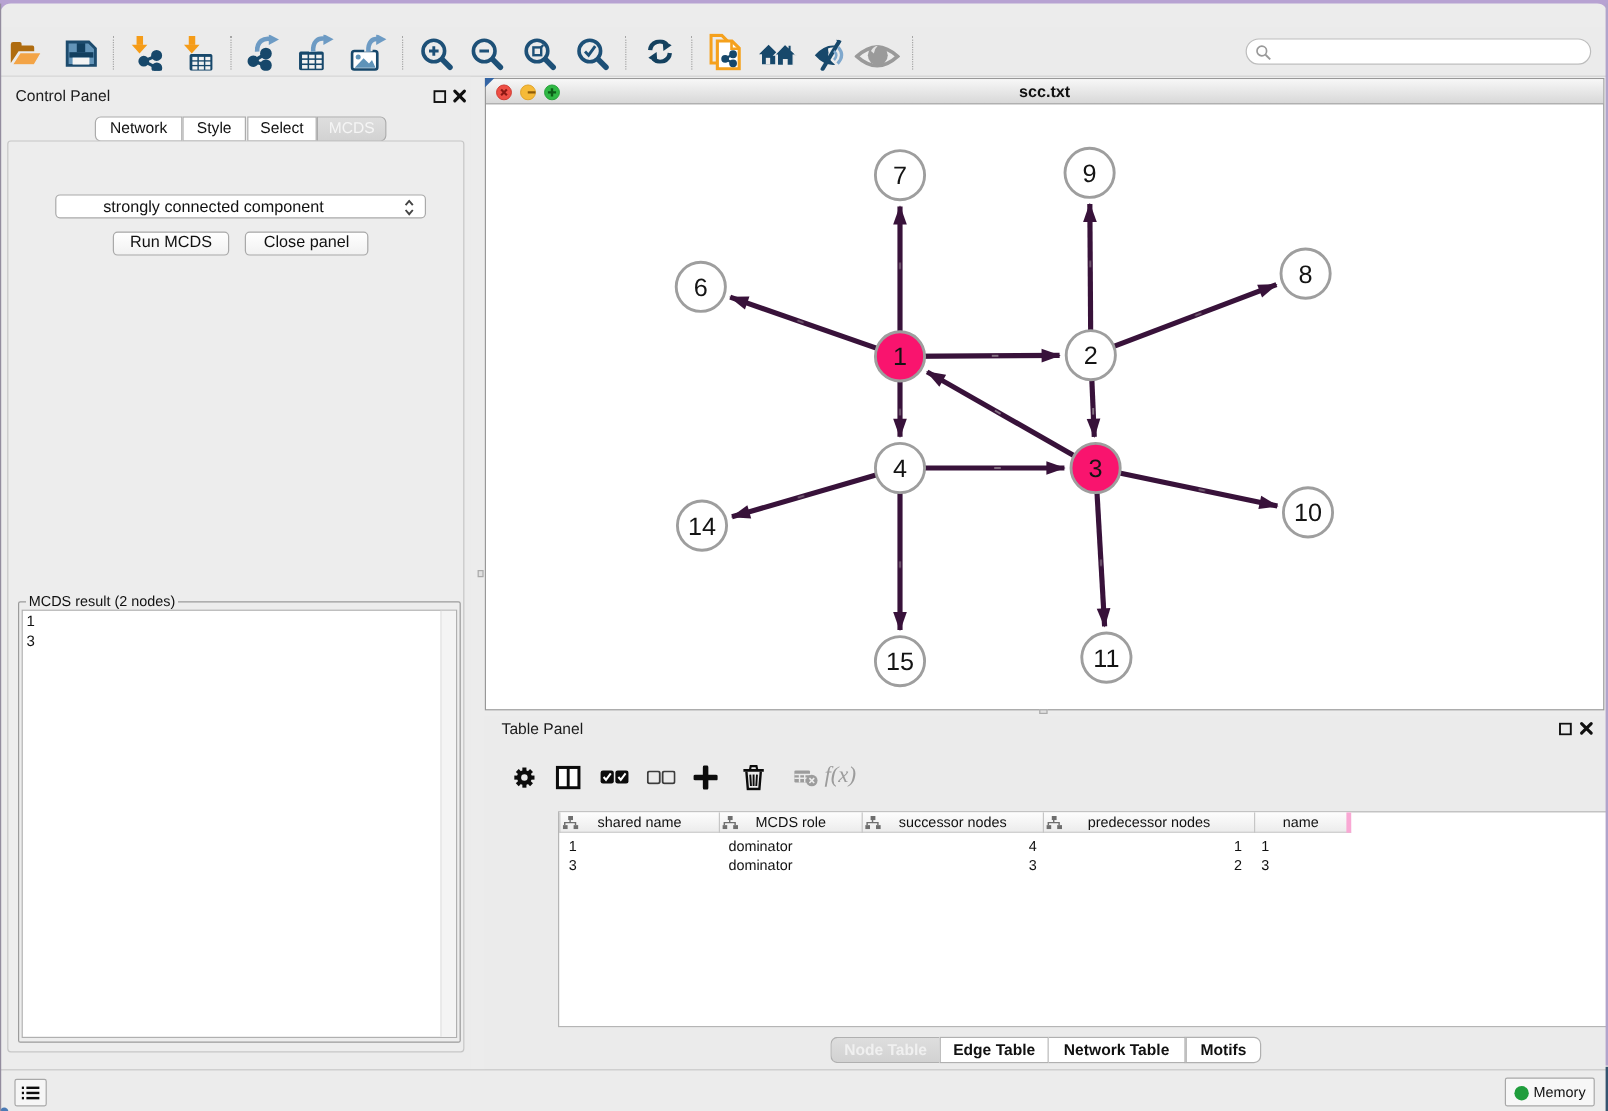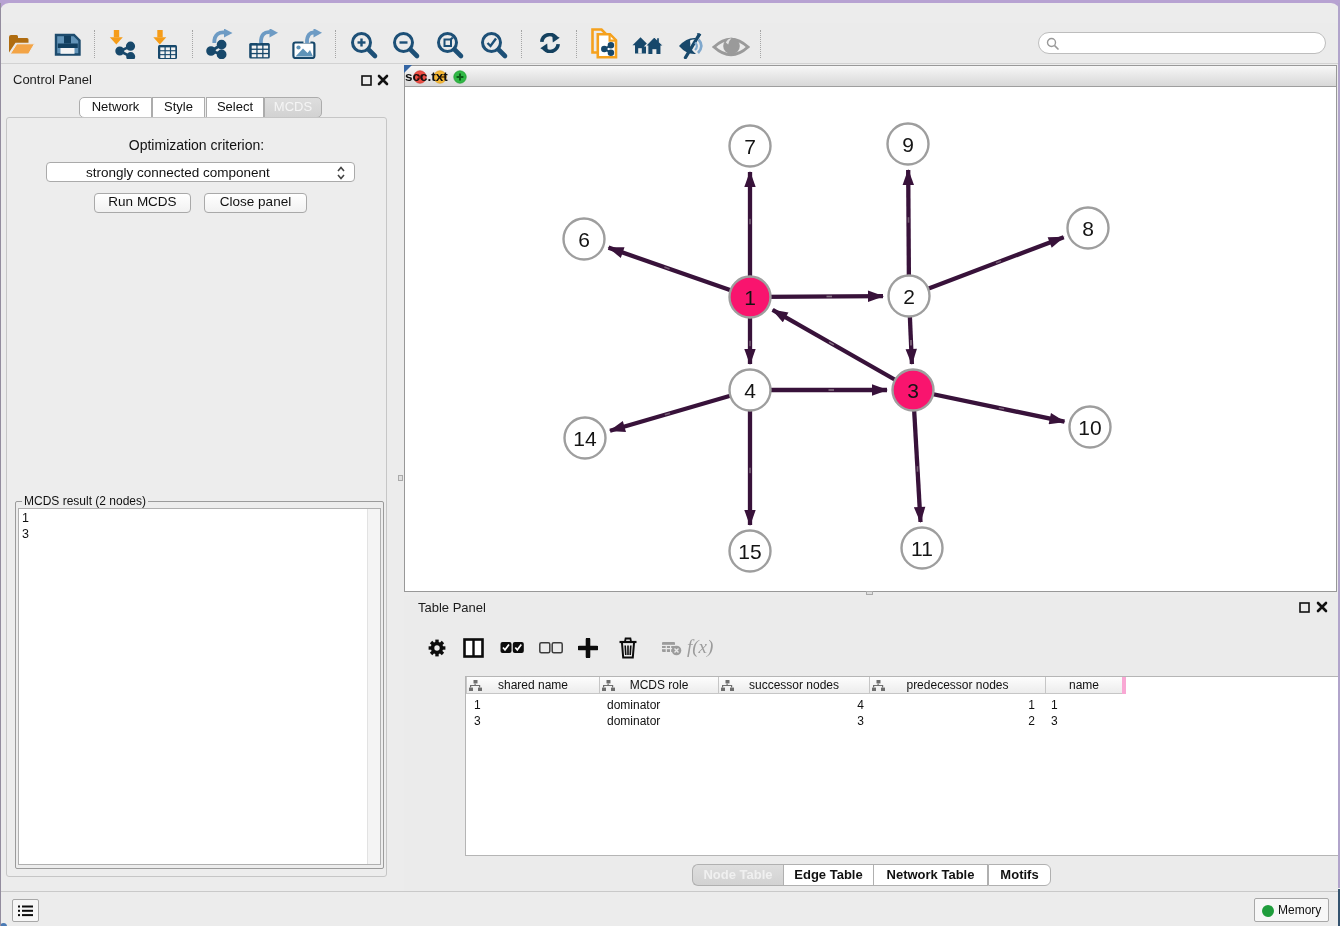--- a/index.html
+++ b/index.html
@@ -24,21 +24,21 @@
   #cp-head { position:absolute; left:13px; top:8px; font-size:13px; color:#1c1c1c; }
   .tab { position:absolute; top:33px; height:21px; border:1px solid #acacac;
         background:#fff; font-size:13px; color:#111; text-align:center; line-height:18px; }
   #tabpanel { position:absolute; left:6px; top:53px; width:381px; height:760px;
         background:#ededed; border:1px solid #c6c6c6; border-radius:3px; }
   
   #netframe { position:absolute; left:404px; top:62px; width:933px; height:527px;
         border:1px solid #989898; background:#fff; }
   #nettitle { position:absolute; left:0; top:0; width:100%; height:21px;
         background:linear-gradient(#f7f7f7,#d8d8d8); border-bottom:1px solid #9e9e9e; }
-  #nettitle .name { position:absolute; width:100%; top:2.5px;
+  #nettitle .name { position:absolute; width:100%; text-align:center; top:2.5px;
         font-size:13.5px; font-weight:bold; color:#111; }
   
   #tablepanel { position:absolute; left:404px; top:593px; width:936px; height:295px;
         background:#ebebeb; }
   
   #statusbar { position:absolute; left:0; top:888px; width:1340px; height:35px;
         background:#ececec; border-top:1px solid #c9c9c9; }
   .btn { height:20px; background:linear-gradient(#ffffff,#f1f1f1); border:1px solid #a9a9a9;
         border-radius:4px; font-size:13.5px; color:#111; text-align:center; line-height:15px; }
   #mcdsfs { position:absolute; left:8px; top:376px; width:369px; height:375px;
@@ -233,21 +233,20 @@
     <div class="tab" style="left:206px; width:58px;">Select</div>
     <div class="tab" style="left:264px; width:58px; border-radius:0 5px 5px 0;
          background:linear-gradient(#dedede,#d2d2d2); color:#f5f5f5;">MCDS</div>
     <svg class="abs" style="left:361px; top:11px;" width="11" height="11" viewBox="0 0 11 11">
       <rect x="1" y="1" width="9" height="9" fill="none" stroke="#111" stroke-width="1.6"></rect>
     </svg>
     <svg class="abs" style="left:377px; top:10px;" width="12" height="12" viewBox="0 0 12 12">
       <path d="M2,2 L10,10 M10,2 L2,10" stroke="#111" stroke-width="2.6" stroke-linecap="round"></path>
     </svg>
     <div id="tabpanel">
-      <div class="abs" style="top:19px; width:100%; text-align:center; font-size:14px; color:#111;">Optimization criterion:</div>
       <div class="abs" style="left:39px; top:44px; width:309px; height:20px; background:#fff;
            border:1px solid #aaa; border-radius:4px; font-size:13.5px; color:#111;">
         <span style="position:absolute; left:11px; top:2px;margin-left:28px;">strongly connected component</span>
         <svg style="position:absolute; right:8px; top:3px;" width="10" height="14" viewBox="0 0 10 14">
           <path d="M2,5 L5,1.5 L8,5" fill="none" stroke="#444" stroke-width="1.6"></path>
           <path d="M2,9 L5,12.5 L8,9" fill="none" stroke="#444" stroke-width="1.6"></path>
         </svg>
       </div>
       <div class="btn abs" style="left:87px; top:75px; width:97px;">Run MCDS</div>
       <div class="btn abs" style="left:197px; top:75px; width:103px;">Close panel</div>

